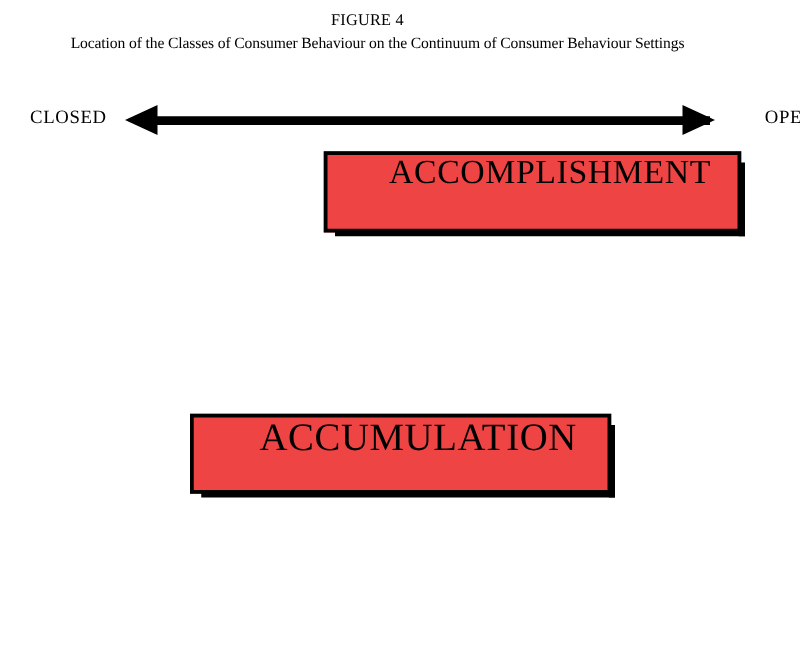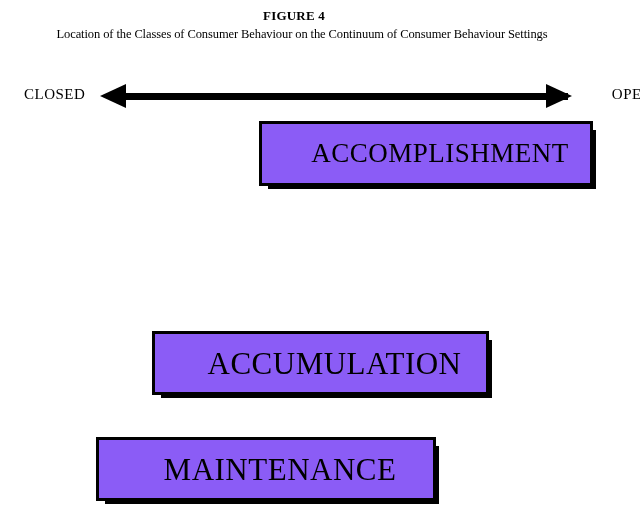--- a/index.html
+++ b/index.html
@@ -20,21 +20,21 @@
     position: absolute;
     inset: 0;
   }
 
   .fig-title {
     position: absolute;
     top: 8px;
     left: 0;
     width: 588px;
     text-align: center;
-    font-weight: bold;
+    font-weight: normal;
     font-size: 13px;
     letter-spacing: 0.2px;
   }
 
   .fig-subtitle {
     position: absolute;
     top: 27px;
     left: 0;
     width: 604px;
     text-align: center;
@@ -82,24 +82,24 @@
   }
   .arrow-head.right {
     left: 546px;
     border-left: 26px solid #000000;
   }
 
   
   .box {
     position: absolute;
     box-sizing: border-box;
-    background: #8b5cf6;
+    background: #ef4444;
     border: 3px solid #000000;
     display: flex;
-    align-items: center;
+    align-items: flex-start;
     justify-content: center;
     text-align: center;
     padding-left: 28px;
   }
   .box .box-label {
     font-size: 27px;
     letter-spacing: 0.5px;
     line-height: 1;
     white-space: nowrap;
   }
@@ -166,17 +166,14 @@
 
   <div class="box box-accomplishment">
     <span class="box-label">ACCOMPLISHMENT</span>
   </div>
 
 
   <div class="box box-accumulation">
     <span class="box-label">ACCUMULATION</span>
   </div>
 
-  <div class="box box-maintenance">
-    <span class="box-label">MAINTENANCE</span>
-  </div>
 
 </div>
 
 </body></html>

